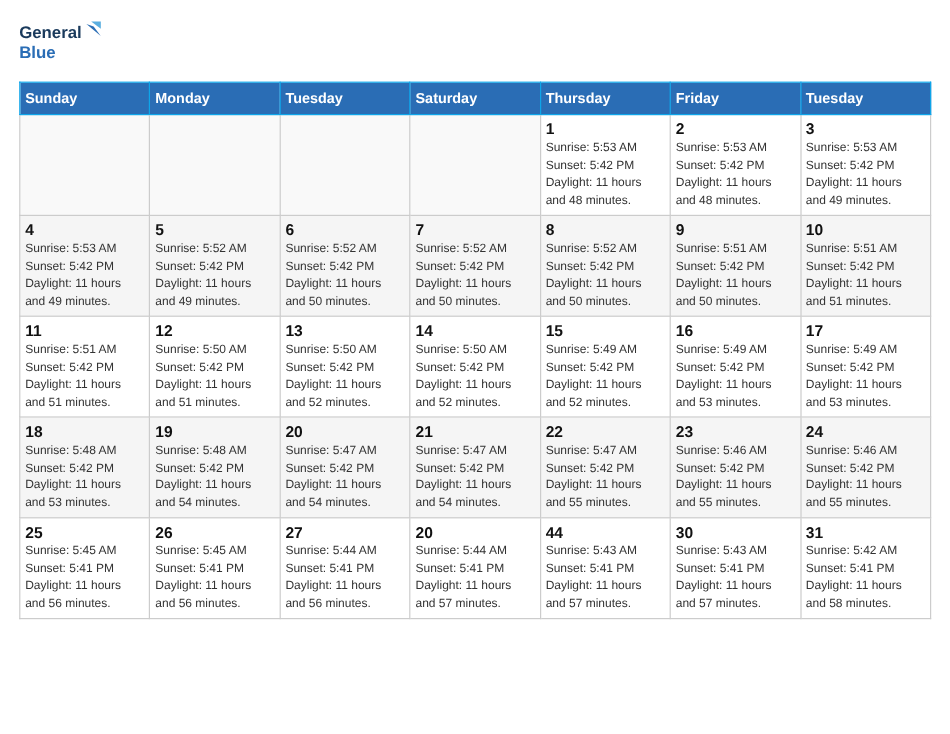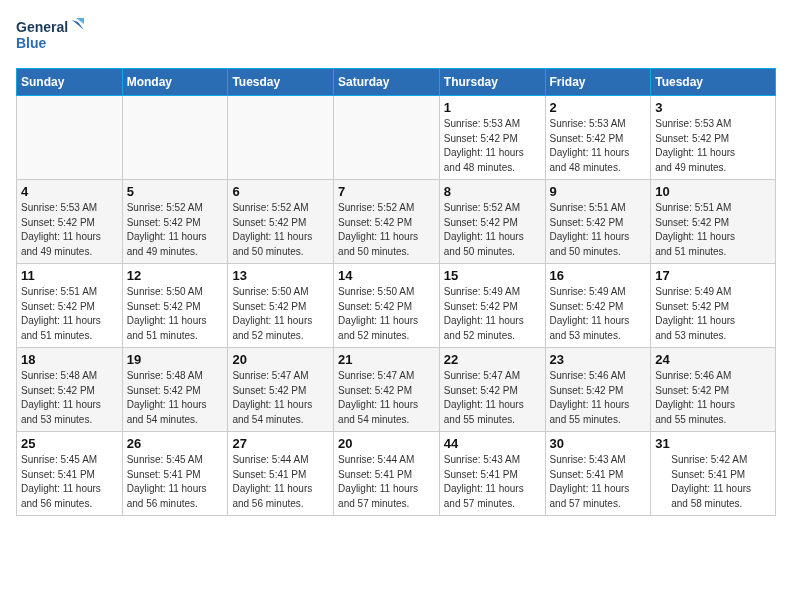--- a/index.html
+++ b/index.html
@@ -322,20 +322,20 @@
         </td>
         <td>
           <div class="day-number">30</div>
           <div class="day-detail" style="white-space: pre-line;">Sunrise: 5:43 AM
 Sunset: 5:41 PM
 Daylight: 11 hours
 and 57 minutes.</div>
         </td>
         <td>
           <div class="day-number">31</div>
-          <div class="day-detail" style="white-space: pre-line; margin-left: 16px;">Sunrise: 5:42 AM
+          <div class="day-detail" style="white-space: pre-line;">Sunrise: 5:42 AM
 Sunset: 5:41 PM
 Daylight: 11 hours
 and 58 minutes.</div>
         </td>
       </tr>
     </tbody>
 </table>
 
 </body></html>

